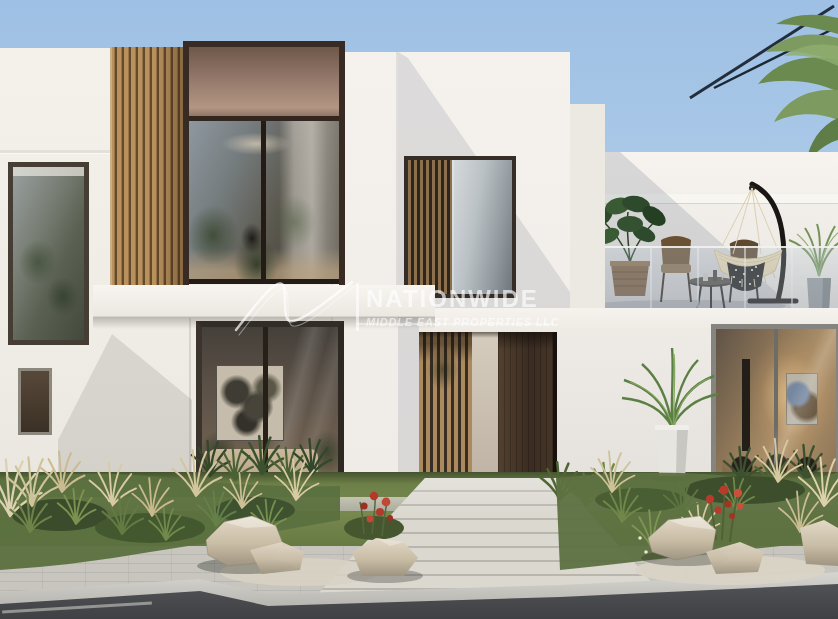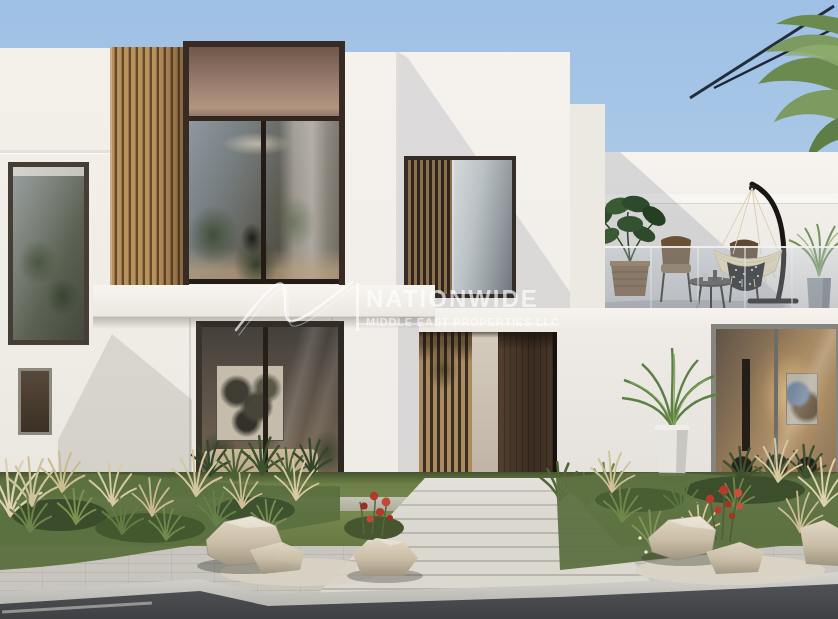--- a/index.html
+++ b/index.html
@@ -137,21 +137,21 @@
     background:linear-gradient(180deg,#595b5e,#3e4043);}
   .curb{left:0;top:565px;width:838px;height:45px;
     clip-path:polygon(0px 27px,200px 14px,268px 29px,560px 20px,838px 7px,838px 19px,560px 32px,268px 41px,200px 26px,0px 39px);
     background:linear-gradient(180deg,#dddcd7,#b3b2ad);}
   .roadline{left:2px;top:606px;width:150px;height:3px;background:rgba(228,227,220,.5);transform:rotate(-3.5deg);}
 
   
   .wm{left:232px;top:272px;width:340px;height:66px;color:rgba(255,255,255,.66);}
   .wm-divider{position:absolute;left:124px;top:11px;width:3px;height:48px;background:rgba(255,255,255,.6);}
   .wm-brand{position:absolute;left:134px;top:13px;font-size:24px;font-weight:bold;letter-spacing:2px;white-space:nowrap;}
-  .wm-tagline{position:absolute;left:134px;top:44px;font-size:11px;font-weight:bold;letter-spacing:.8px;white-space:nowrap;color:rgba(255,255,255,.6);}
+  .wm-tagline{position:absolute;left:134px;top:44px;font-size:11px;font-weight:bold;letter-spacing:.8px;white-space:nowrap;color:rgba(255,255,255,.6);font-style:italic;}
   .wm-rule{position:absolute;left:124px;top:51px;width:198px;height:2px;background:rgba(255,255,255,.42);}
 </style>
 </head>
 <body>
 
 <div class="scene">
 
   <div class="abs sky"></div>
 
   <svg class="abs" style="left:688px;top:0;width:150px;height:178px" viewBox="0 0 150 178">

